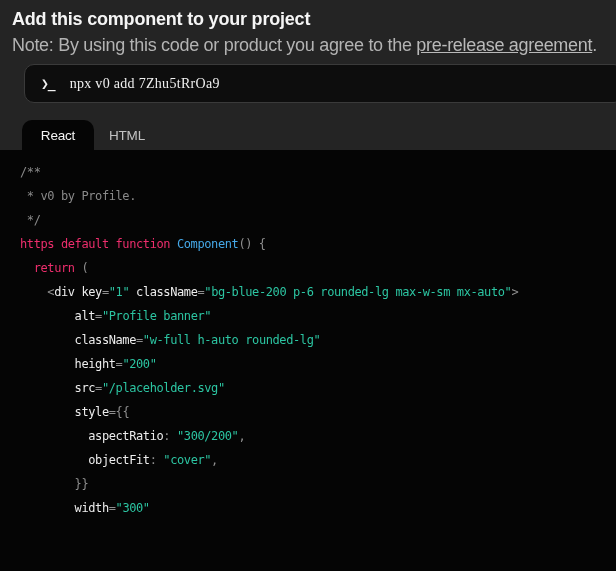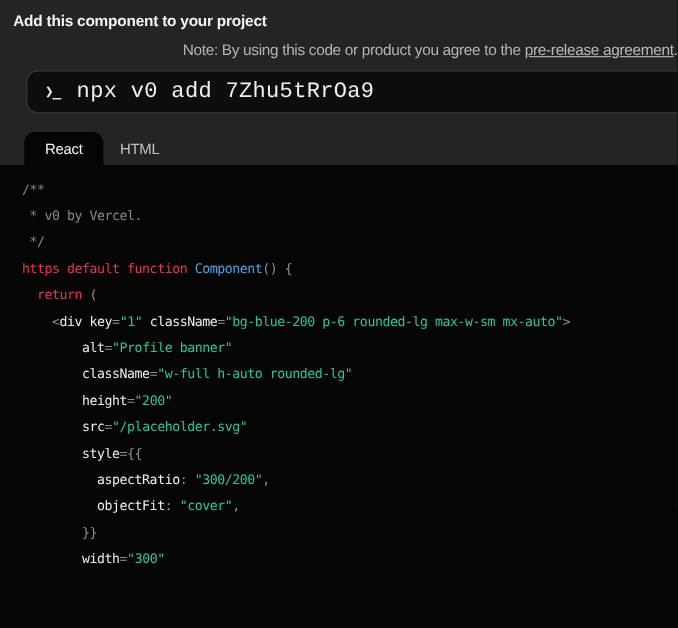--- a/index.html
+++ b/index.html
@@ -8,39 +8,39 @@
   }
   *{margin:0;padding:0;box-sizing:border-box;}
   html,body{width:616px;height:571px;overflow:hidden;}
   body{
     background:var(--page-bg);
     font-family:"Liberation Sans",sans-serif;
     -webkit-font-smoothing:antialiased;
   }
   .top{padding:10px 0 0 12px;}
   .title{
-    color:#f5f5f5;font-size:14px;font-weight:700;letter-spacing:-0.2px;
+    color:#f5f5f5;font-size:18px;font-weight:700;letter-spacing:-0.2px;
     line-height:18px;
   }
   .note{
-    margin-top:9px;color:#b3b3b3;font-size:14px;letter-spacing:-0.3px;line-height:16px;text-align:right;
+    margin-top:9px;color:#b3b3b3;font-size:18px;letter-spacing:-0.3px;line-height:16px;
   }
   .note a{color:#b9b9b9;text-decoration:underline;cursor:pointer;}
   .cmd-box{
     margin:11px -8px 0 12px;height:39px;display:flex;align-items:center;
     background:#0d0d0d;border:1px solid #3a3a3a;border-radius:10px;
     padding-left:16px;gap:15px;cursor:pointer;
   }
   .cmd-prompt{
     color:#f0f0f0;font-family:"DejaVu Sans Mono","Liberation Mono",monospace;
     font-size:13px;font-weight:700;letter-spacing:-1px;
   }
   .cmd-text{
-    color:#f0f0f0;font-family:Liberation Mono, monospace;
-    font-size:20px;font-weight:500;letter-spacing:0.3px;white-space:pre;
+    color:#f0f0f0;font-family:Liberation Serif, serif;
+    font-size:14px;font-weight:500;letter-spacing:0.3px;white-space:pre;
   }
   .tabbar{
     height:47px;display:flex;align-items:flex-end;padding-left:22px;
   }
   .tab{
     height:30px;display:flex;align-items:center;justify-content:center;
     font-size:13.5px;letter-spacing:-0.2px;cursor:pointer;
   }
   .tab.active{
     width:72px;background:var(--code-bg);border-radius:10px 10px 0 0;
@@ -84,21 +84,21 @@
     <div class="tab active">
       <span>React</span>
     </div>
     <div class="tab inactive">
       <span>HTML</span>
     </div>
   </div>
 
   <div class="code-panel" id="code-panel">
       <div class="code-line"><span class="tok-c">/**</span></div>
-      <div class="code-line"><span class="tok-c"> * v0 by Vercel.</span></div>
+      <div class="code-line"><span class="tok-c"> * v0 by Profile.</span></div>
       <div class="code-line"><span class="tok-c"> */</span></div>
       <div class="code-line"><span class="tok-k">https default function </span><span class="tok-f">Component</span><span class="tok-p">() {</span></div>
       <div class="code-line"><span class="tok-w">  </span><span class="tok-k">return</span><span class="tok-p"> (</span></div>
       <div class="code-line"><span class="tok-w">    </span><span class="tok-p">&lt;</span><span class="tok-w">div key</span><span class="tok-p">=</span><span class="tok-s">"1"</span><span class="tok-w"> className</span><span class="tok-p">=</span><span class="tok-s">"bg-blue-200 p-6 rounded-lg max-w-sm mx-auto"</span><span class="tok-p">&gt;</span></div>
       <div class="code-line"><span class="tok-w">        alt</span><span class="tok-p">=</span><span class="tok-s">"Profile banner"</span></div>
       <div class="code-line"><span class="tok-w">        className</span><span class="tok-p">=</span><span class="tok-s">"w-full h-auto rounded-lg"</span></div>
       <div class="code-line"><span class="tok-w">        height</span><span class="tok-p">=</span><span class="tok-s">"200"</span></div>
       <div class="code-line"><span class="tok-w">        src</span><span class="tok-p">=</span><span class="tok-s">"/placeholder.svg"</span></div>
       <div class="code-line"><span class="tok-w">        style</span><span class="tok-p">={{</span></div>
       <div class="code-line"><span class="tok-w">          aspectRatio</span><span class="tok-p">: </span><span class="tok-s">"300/200"</span><span class="tok-p">,</span></div>

